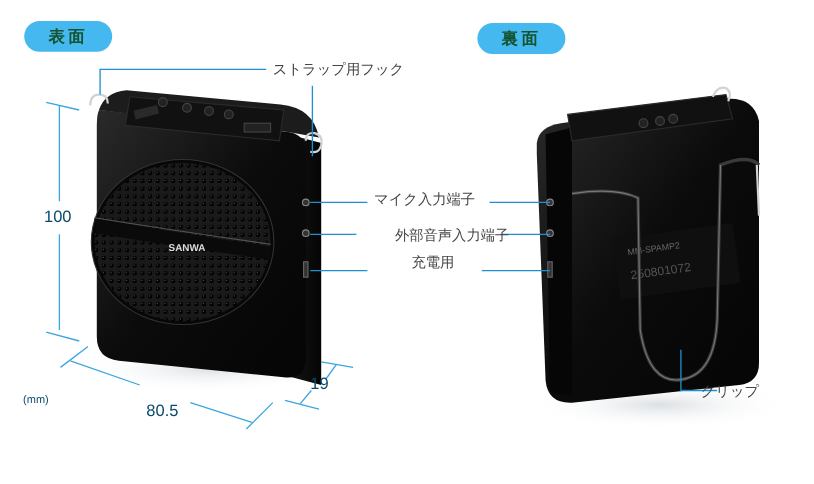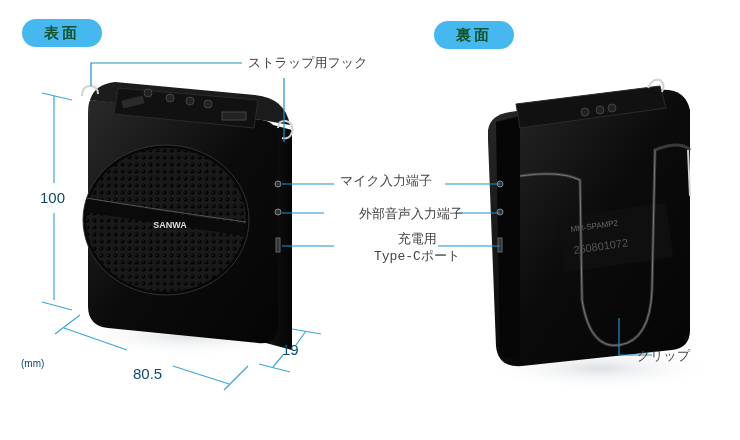--- a/index.html
+++ b/index.html
@@ -136,20 +136,19 @@
     <line x1="259" y1="364" x2="290" y2="372"></line>
     <line x1="273" y1="367" x2="283" y2="355"></line>
   </g>
 </svg>
 
 <div class="label" style="left:248px; top:54px;">ストラップ用フック</div>
 <div class="label" style="left:340px; top:172px;">マイク入力端子</div>
 <div class="label" style="left:330px; top:205px;margin-left:29px;">外部音声入力端子</div>
 <div class="label" style="left:342px; top:231px; text-align:center; line-height:17px;margin-left:32px;">
   <div>充電用</div>
-  <div>Type-Cポート</div>
 </div>
 <div class="label" style="left:637px; top:347px;">クリップ</div>
 
 <div class="dim" style="left:40px; top:189px;">100</div>
 <div class="dim" style="left:133px; top:349px;margin-top:16px;">80.5</div>
 <div class="dim" style="left:282px; top:341px;">19</div>
 <div class="dim" style="left:21px; top:358px; font-size:10px;">(mm)</div>
 
 </body></html>

